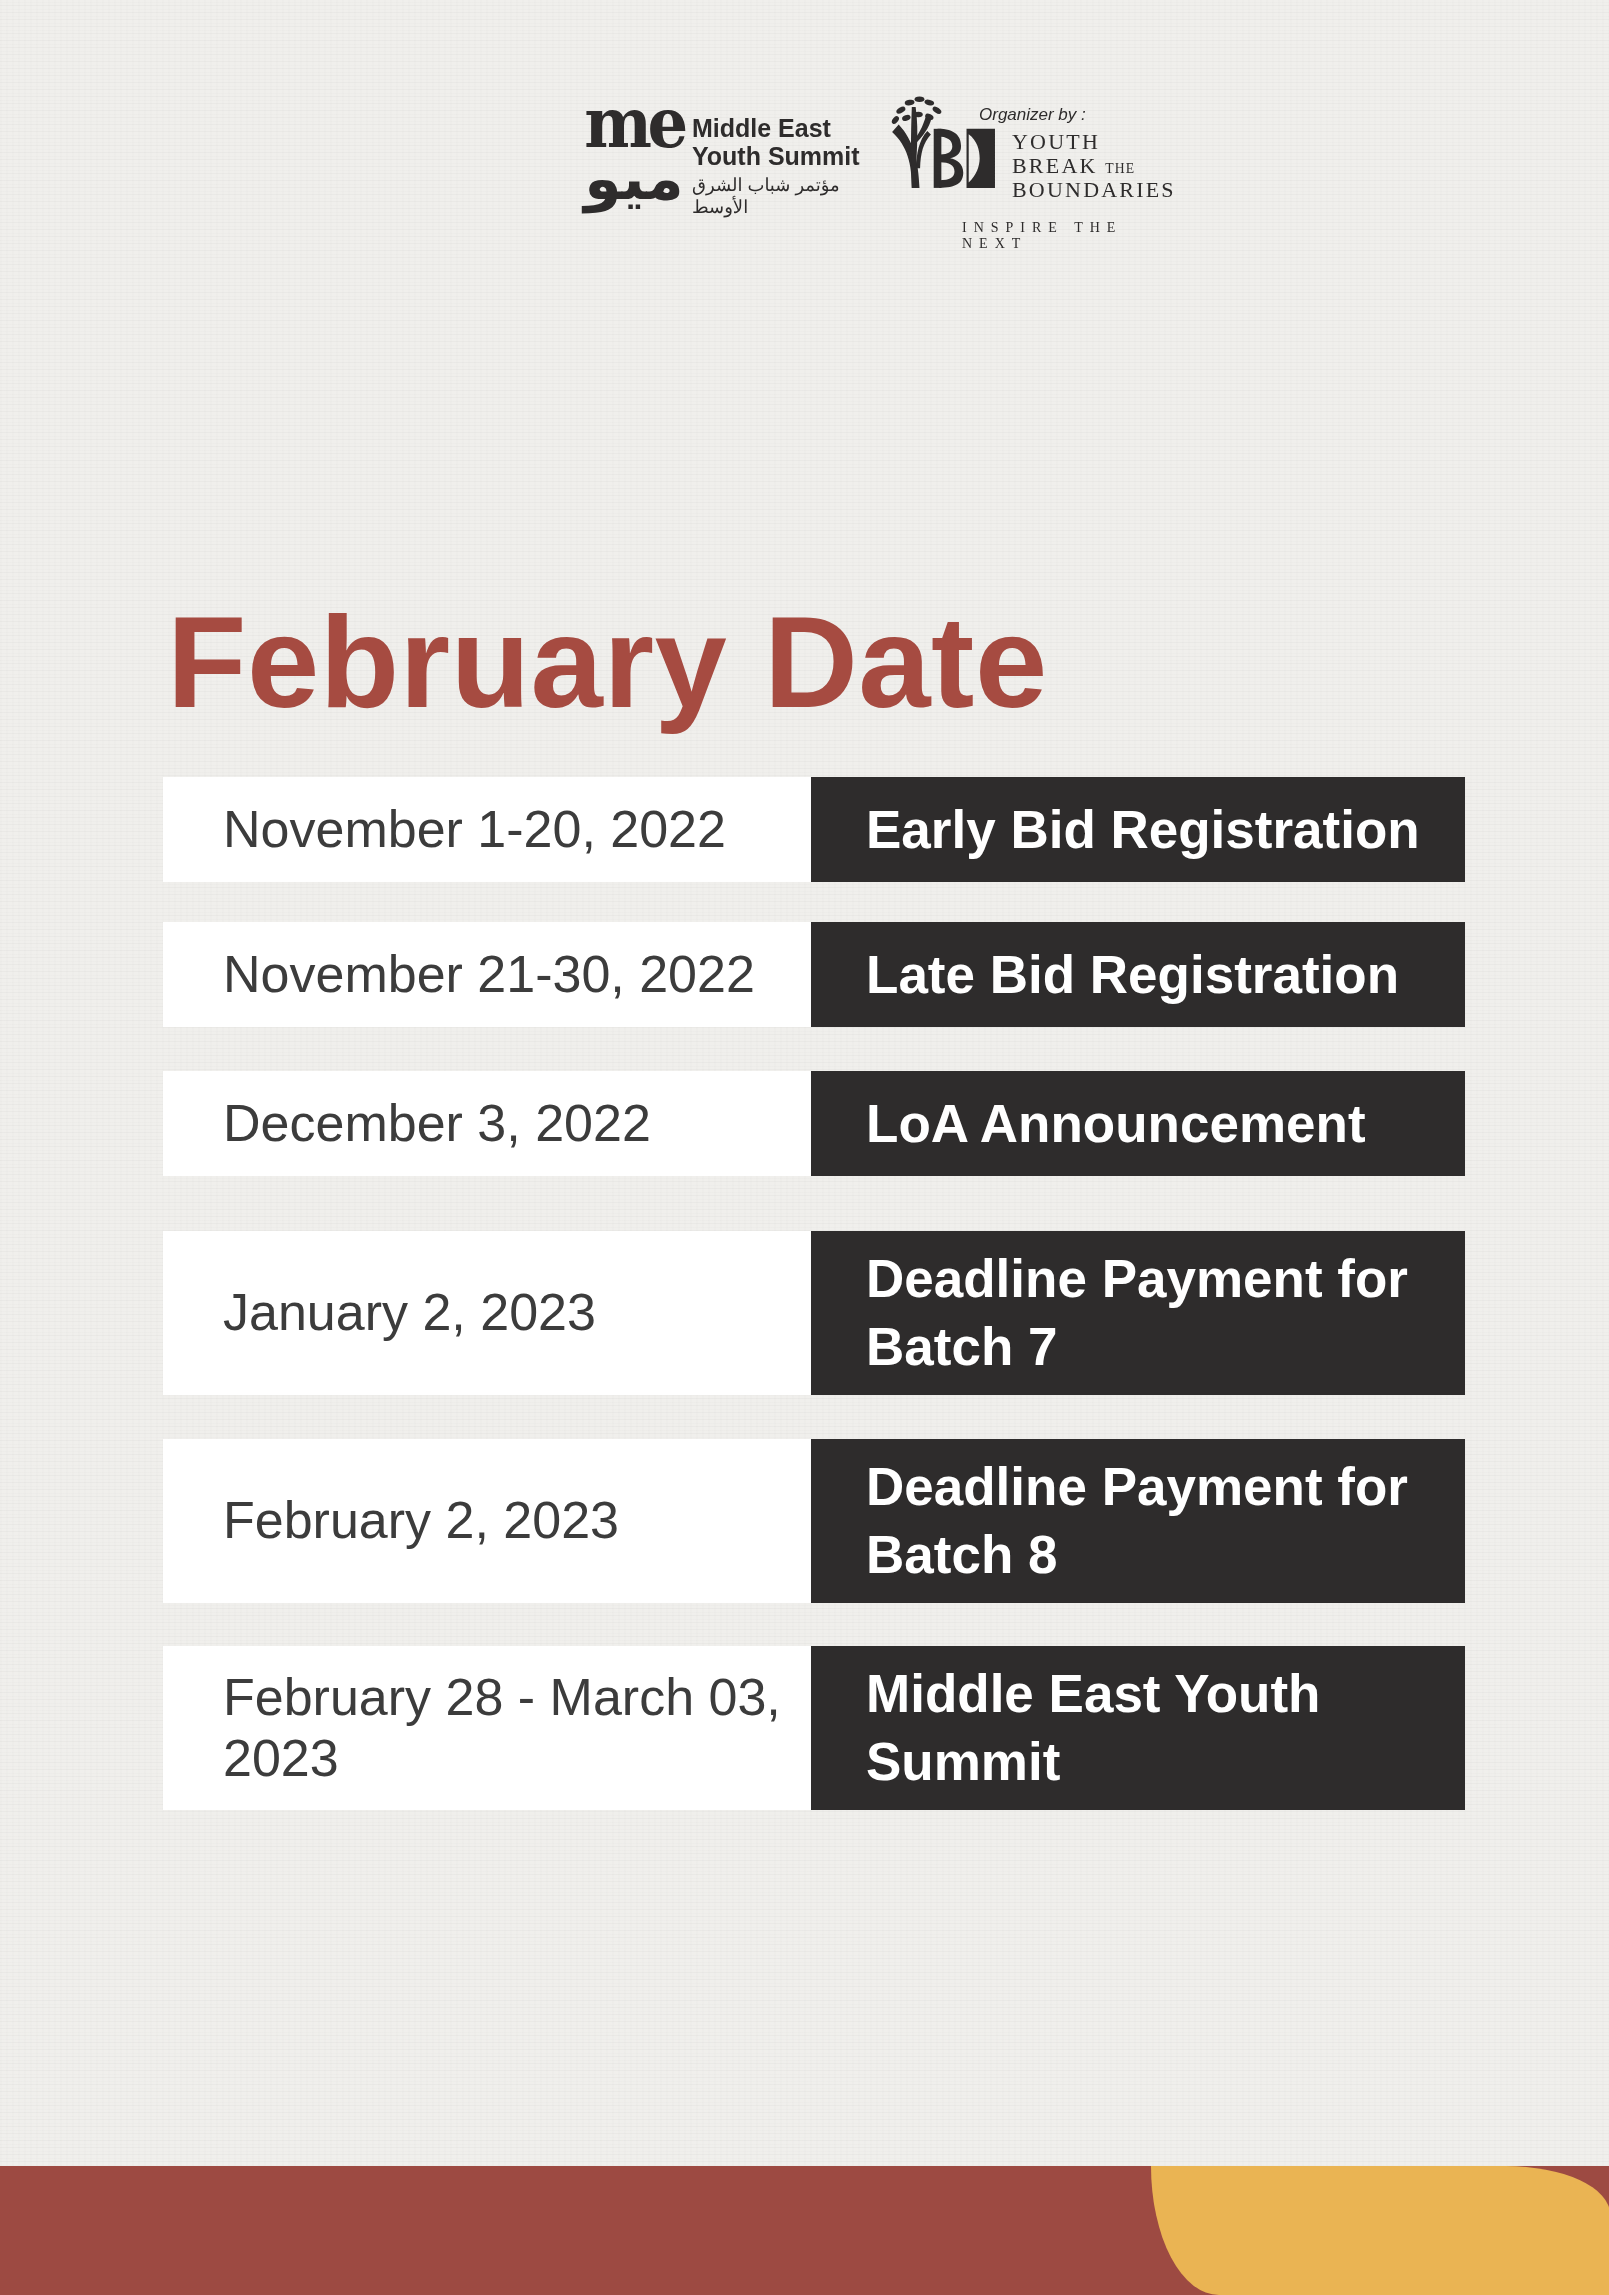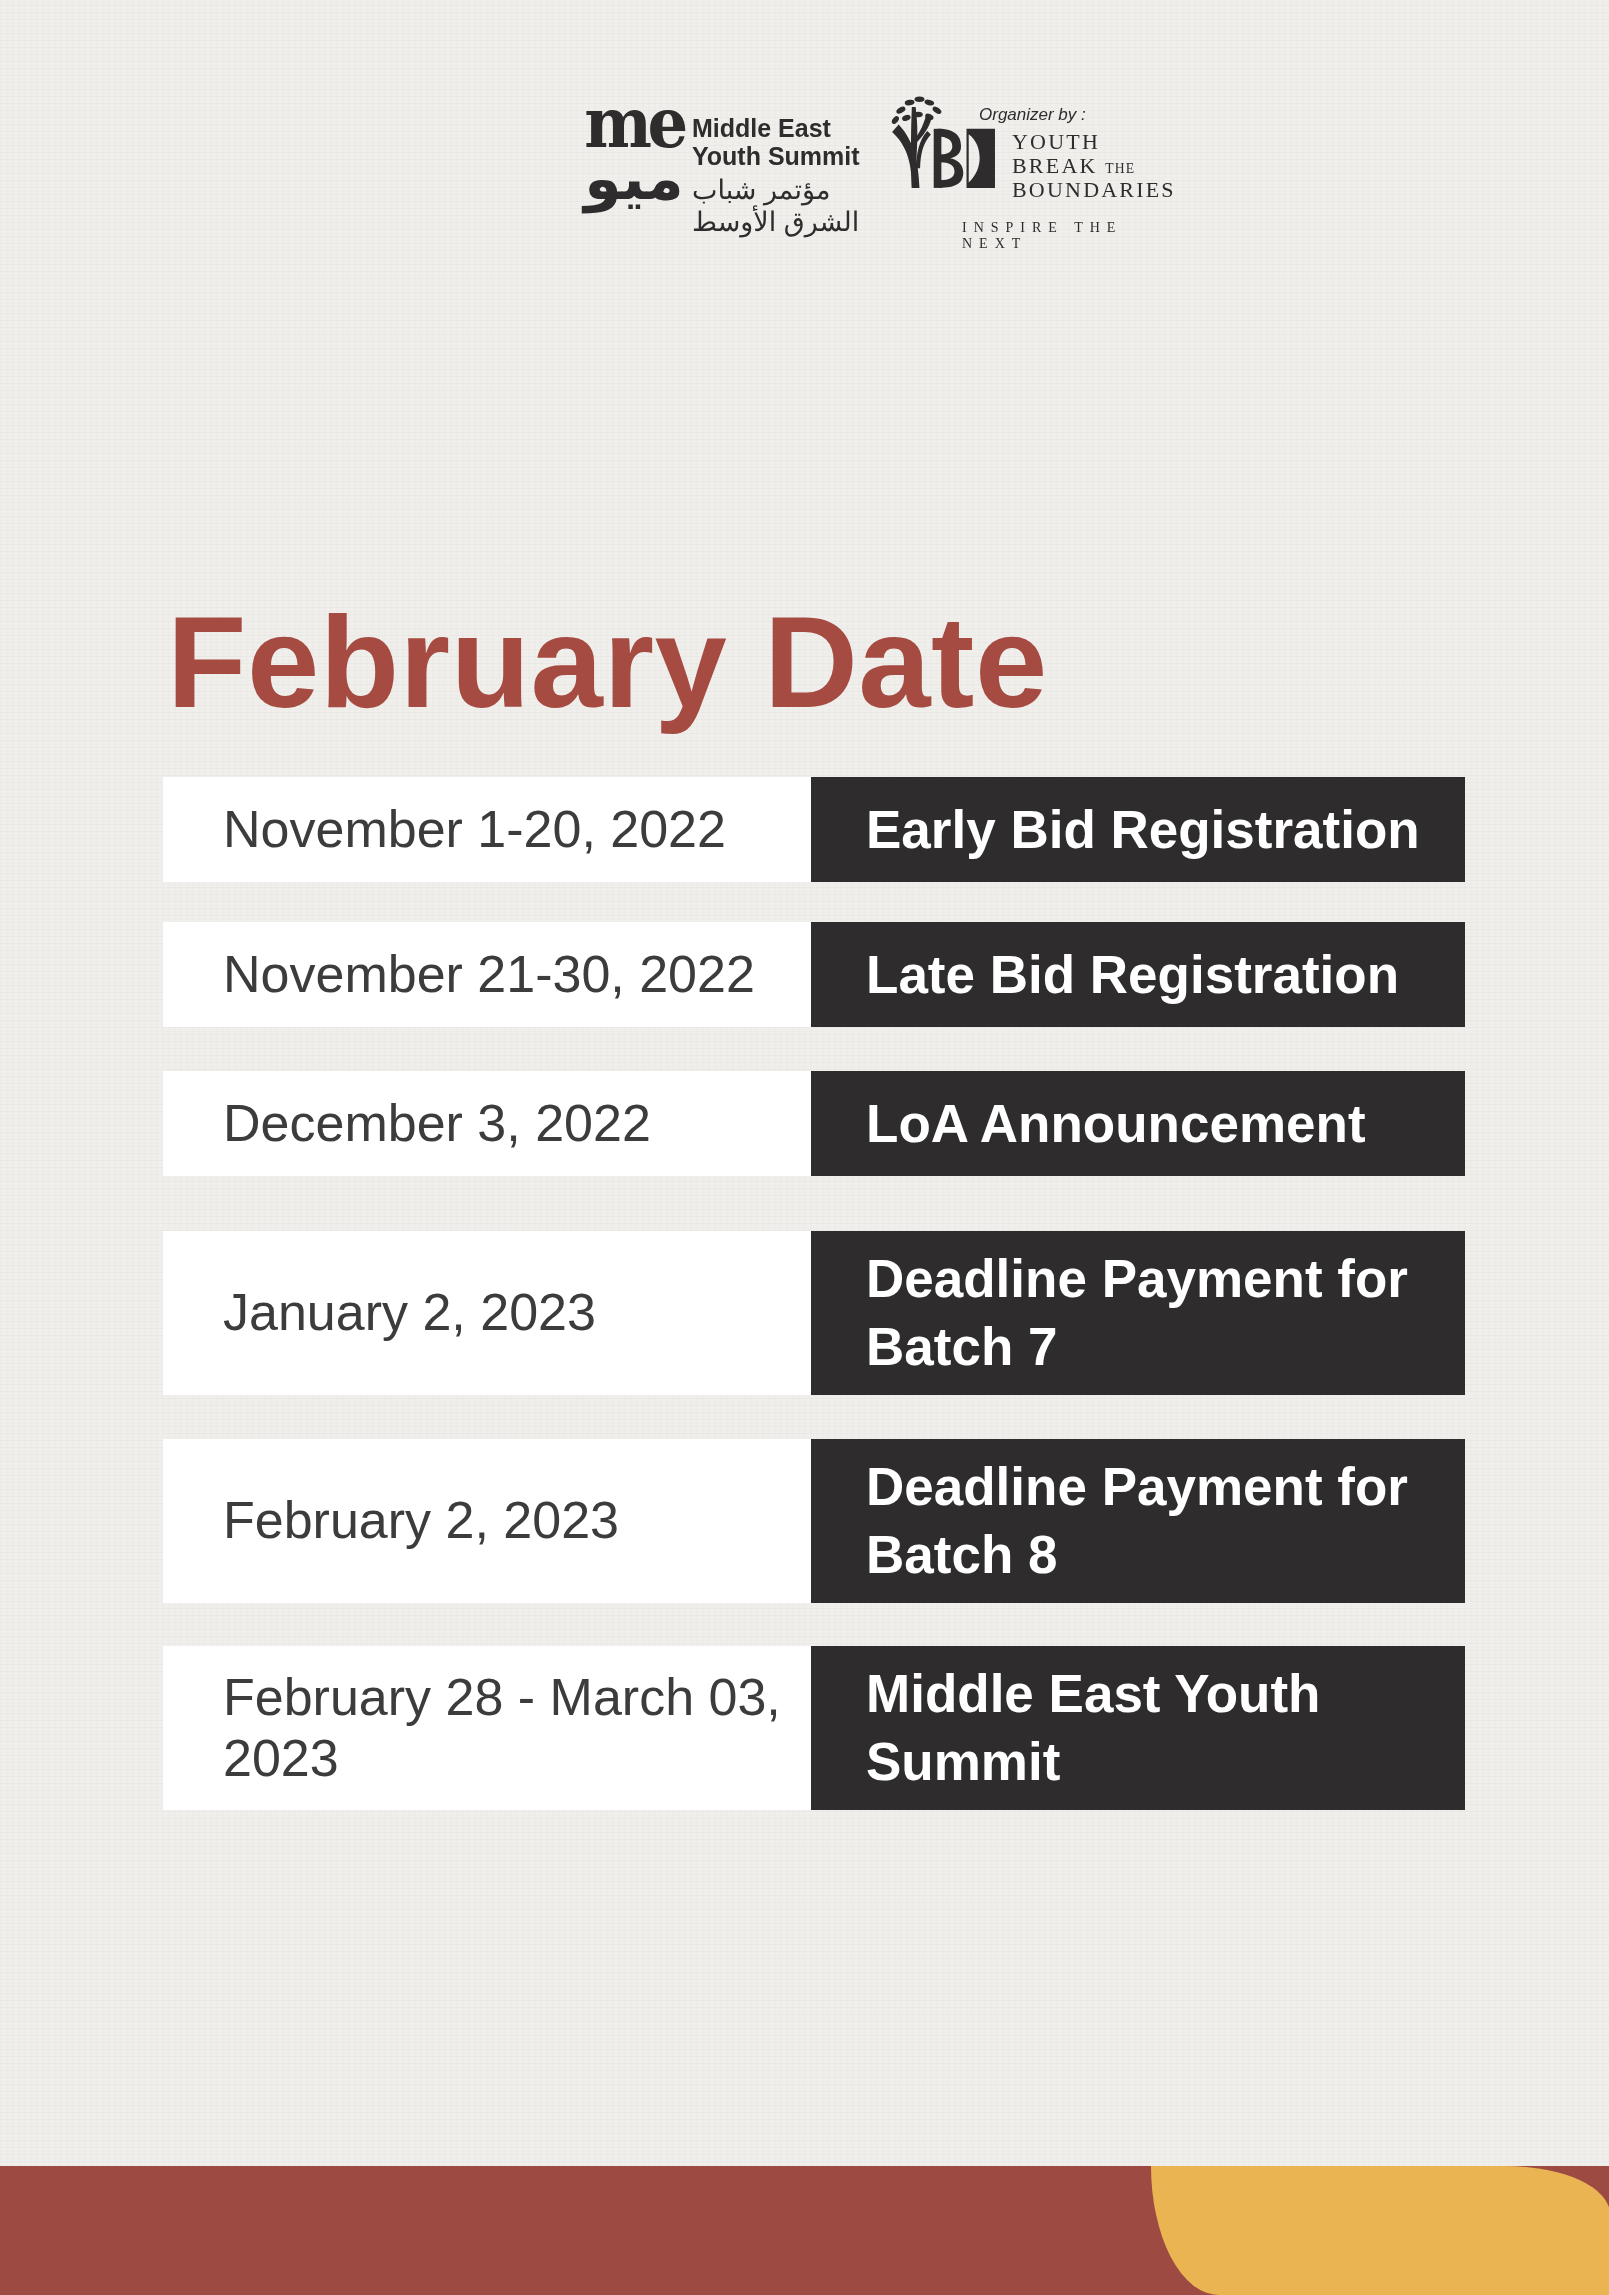--- a/index.html
+++ b/index.html
@@ -10,21 +10,21 @@
       repeating-linear-gradient(0deg, rgba(120,120,120,0.05) 0 1.1px, transparent 1.1px 3.3px, rgba(160,160,160,0.03) 3.3px 4.4px, transparent 4.4px 7px),
       repeating-linear-gradient(90deg, rgba(150,150,150,0.025) 0 1.6px, transparent 1.6px 6px);
     pointer-events:none;}
   
   .header{position:absolute;top:93px;left:574px;width:601px;height:131px;color:#2e2c2c;}
   .meys-logo{position:absolute;left:5.5px;top:4.4px;width:109px;text-align:center;color:#2e2c2c;}
   .meys-mono-top{font-family:"DejaVu Serif",serif;font-weight:bold;font-size:64px;line-height:0.82;letter-spacing:-4.4px;transform:scaleY(1.08);}
   .meys-mono-bottom{font-family:"DejaVu Sans",sans-serif;font-weight:bold;font-size:60px;line-height:0.95;letter-spacing:-2.2px;}
   .meys-text{position:absolute;left:118px;top:22px;width:180px;}
   .meys-title{font-size:25px;font-weight:bold;line-height:1.1;color:#2e2c2c;}
-  .meys-arabic{font-size:27px;margin-top:4.4px;color:#2e2c2c;}
+  .meys-arabic{font-size:18px;margin-top:4.4px;color:#2e2c2c;}
   .ybb-logo{position:absolute;left:317px;top:0px;width:284px;color:#2e2c2c;}
   .ybb-mark{position:absolute;left:0;top:3.3px;width:104px;height:93px;}
   .organizer-label{position:absolute;left:88px;top:12px;font-size:17px;font-style:italic;font-family:"Liberation Sans",sans-serif;}
   .ybb-name{position:absolute;left:121px;top:37px;font-family:"Liberation Serif",serif;font-size:22px;line-height:1.08;letter-spacing:2.2px;}
   .ybb-name .small{font-size:13.7px;letter-spacing:1.1px;}
   .ybb-tagline{position:absolute;left:71px;top:127px;font-size:14px;letter-spacing:7px;font-family:"Liberation Serif",serif;}
   
   .page-title{position:absolute;left:167px;top:597px;font-size:130px;font-weight:bold;letter-spacing:0.5px;color:#a64b41;line-height:1.0;}
   
   .schedule{position:absolute;left:163px;top:777px;width:1302px;}

